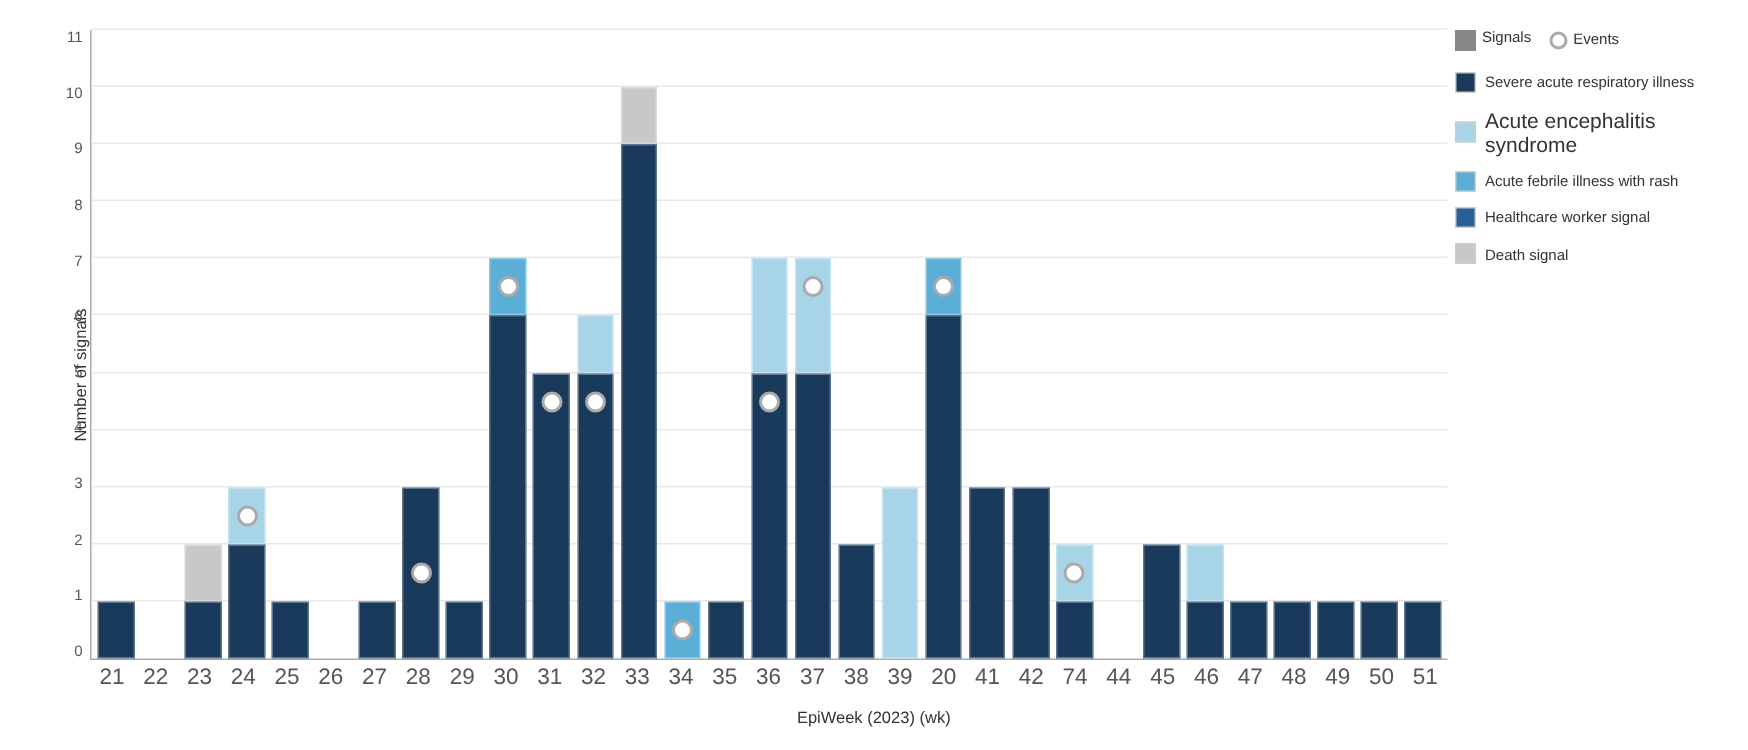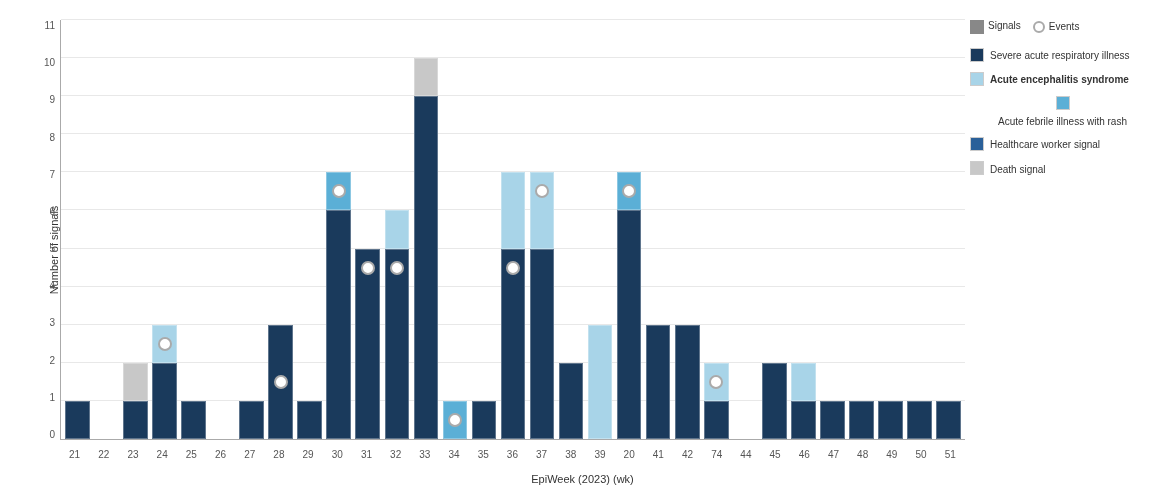--- a/index.html
+++ b/index.html
@@ -48,21 +48,21 @@
     }
     .x-axis-labels {
       position: absolute;
       bottom: 40px;
       left: 60px;
       right: 200px;
       display: flex;
       justify-content: space-around;
     }
     .x-label {
-      font-size: 10px;
+      font-size: 15px;
       color: #555;
       text-align: left;
     }
     .bars-wrapper {
       position: absolute;
       top: 0;
       left: 0;
       right: 0;
       bottom: 0;
       display: flex;
@@ -393,23 +393,23 @@
         <span>Events</span>
       </div>
     </div>
     <div class="legend-entries" id="legend-entries">
         <div class="legend-item" style="display: flex; align-items: center; gap: 6px; margin-bottom: 4px;">
           <div class="legend-color-box" style="background-color: rgb(26, 58, 92); border: 1px solid rgb(204, 204, 204);"></div>
           <span style="font-size: 10px;">Severe acute respiratory illness</span>
         </div>
         <div class="legend-item" style="display: flex; align-items: center; gap: 6px; margin-bottom: 4px;">
           <div class="legend-color-box" style="background-color: rgb(168, 212, 232); border: 1px solid rgb(204, 204, 204);"></div>
-          <span style="font-size: 10px; font-weight: bold;">Acute encephalitis syndrome</span>
-        </div>
-        <div class="legend-item" style="display: flex; align-items: center; gap: 6px; margin-bottom: 4px; flex-direction: column;">
+          <span style="font-size: 14px;">Acute encephalitis syndrome</span>
+        </div>
+        <div class="legend-item" style="display: flex; align-items: center; gap: 6px; margin-bottom: 4px;">
           <div class="legend-color-box" style="background-color: rgb(91, 175, 214); border: 1px solid rgb(204, 204, 204);"></div>
           <span style="font-size: 10px;">Acute febrile illness with rash</span>
         </div>
         <div class="legend-item" style="display: flex; align-items: center; gap: 6px; margin-bottom: 4px;">
           <div class="legend-color-box" style="background-color: rgb(42, 96, 153); border: 1px solid rgb(204, 204, 204);"></div>
           <span style="font-size: 10px;">Healthcare worker signal</span>
         </div>
         <div class="legend-item" style="display: flex; align-items: flex-end; gap: 6px; margin-bottom: 4px;">
           <div class="legend-color-box" style="background-color: rgb(200, 200, 200); border: 1px solid rgb(204, 204, 204);"></div>
           <span style="font-size: 10px;">Death signal</span>

